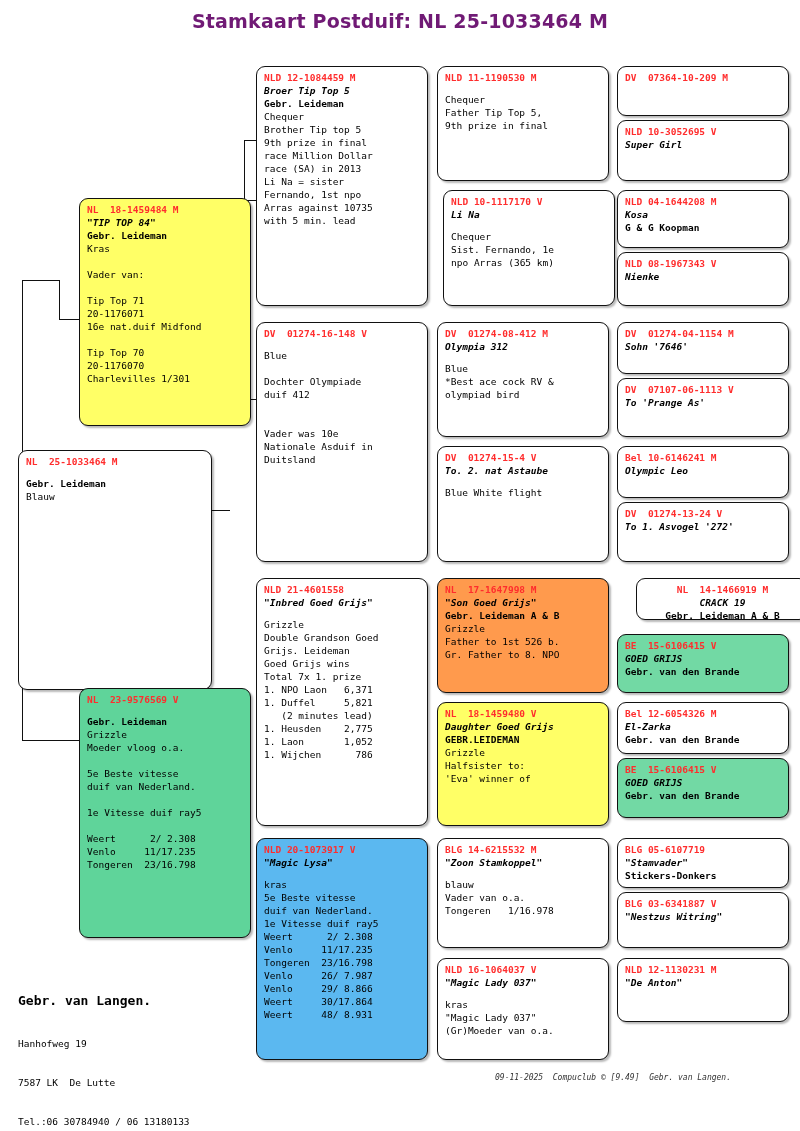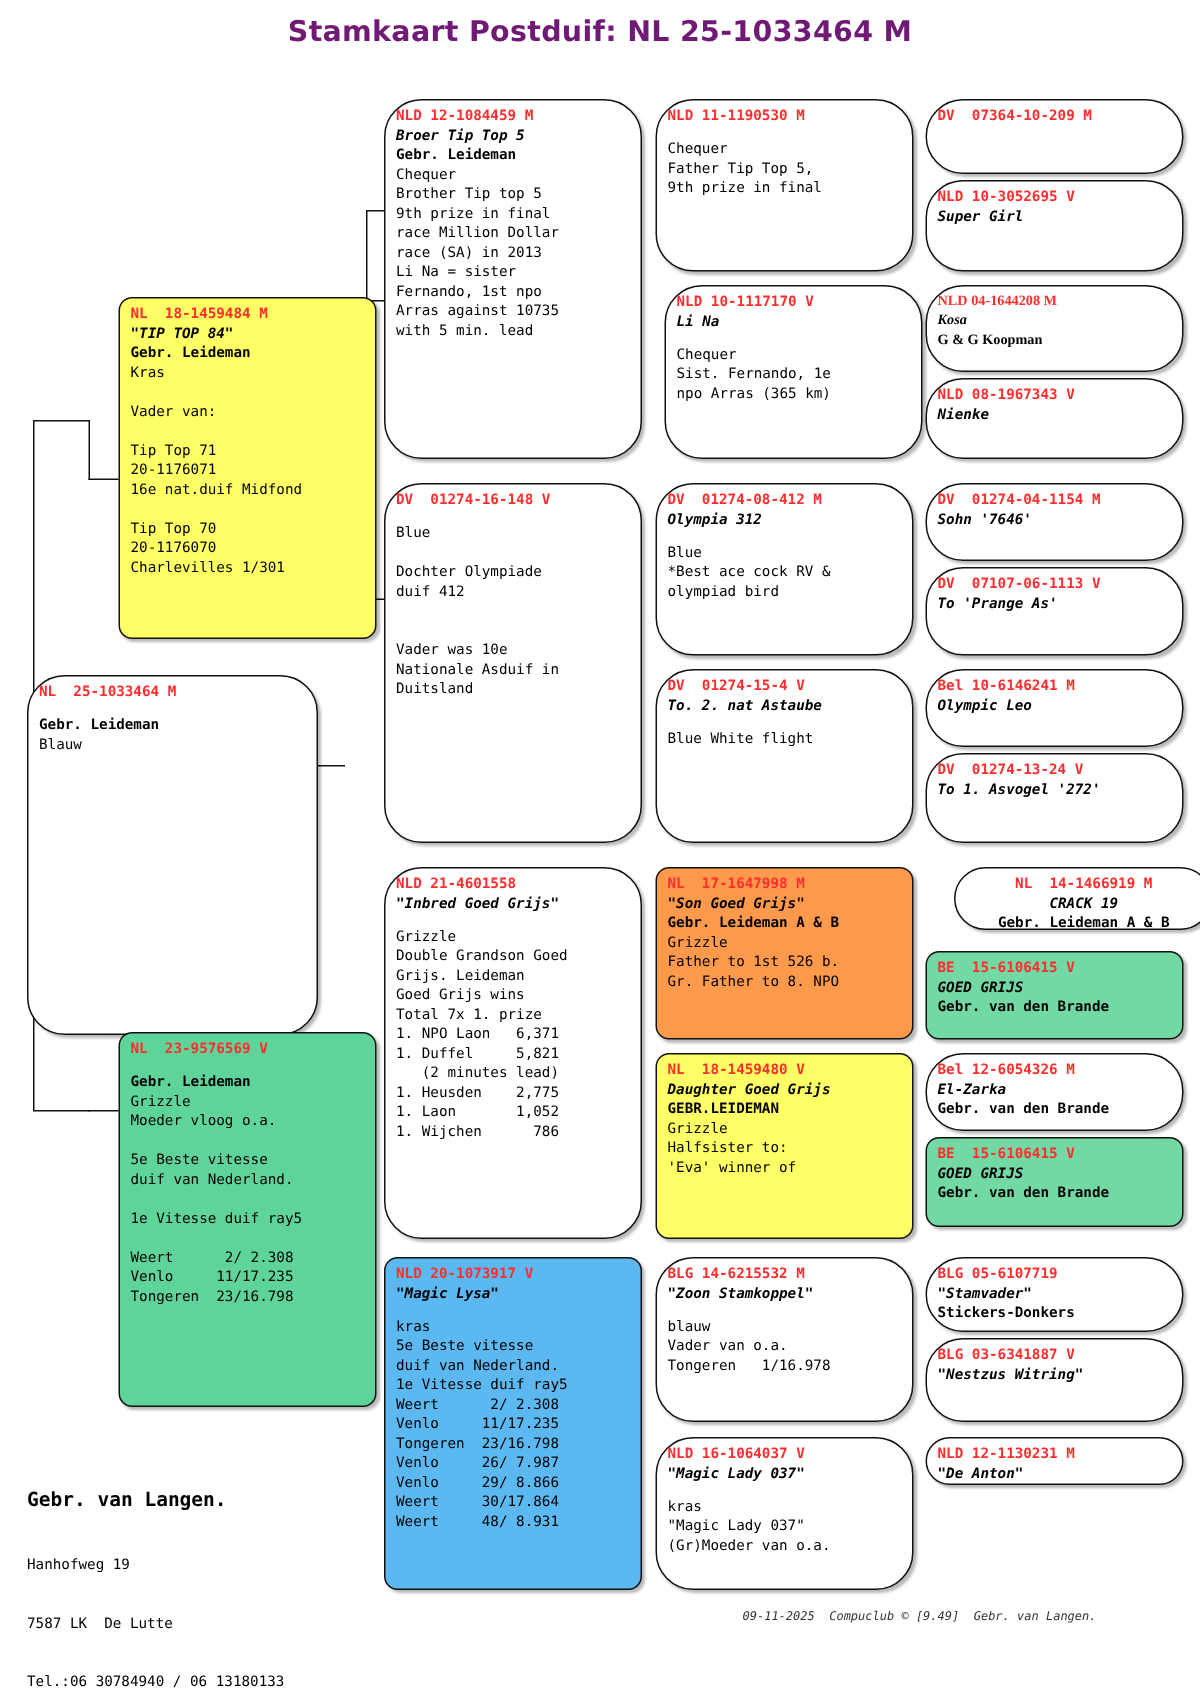--- a/index.html
+++ b/index.html
@@ -40,21 +40,21 @@
   .body{
     font-size:9.5px;color:#000;line-height:13px;white-space:pre;
   }
   .gap{height:9px;}
 
   .yellow{background:#ffff66;}
   .green{background:#5fd49a;}
   .greenlt{background:#72d9a4;}
   .orange{background:#ff9a4d;}
   .blue{background:#5bb8f0;}
-  .white{background:#ffffff;border-radius:25px;}
+  .white{background:#ffffff;}
 
   
   .ln{position:absolute;background:#111;}
 
   .footer{
     position:absolute;left:18px;top:968px;width:250px;
     font-size:9.5px;line-height:13px;color:#000;white-space:pre;
   }
   .footer .fname{
     font-family:"DejaVu Sans Mono", monospace;
@@ -258,21 +258,21 @@
 (Gr)Moeder van o.a.</div>
   </div>
 
   <div class="card white" style="left:617px;top:66px;width:172px;height:50px;">
     <div class="ring">DV  07364-10-209 M</div>
   </div>
   <div class="card white" style="left:617px;top:120px;width:172px;height:61px;">
     <div class="ring">NLD 10-3052695 V</div>
     <div class="name">Super Girl</div>
   </div>
-  <div class="card white" style="left:617px;top:190px;width:172px;height:58px;font-family:Liberation Serif, serif;">
+  <div class="card white" style="left:617px;top:190px;width:172px;height:58px;">
     <div class="ring">NLD 04-1644208 M</div>
     <div class="name">Kosa</div>
     <div class="owner">G &amp; G Koopman</div>
   </div>
   <div class="card white" style="left:617px;top:252px;width:172px;height:54px;">
     <div class="ring">NLD 08-1967343 V</div>
     <div class="name">Nienke</div>
   </div>
 
   <div class="card white" style="left:617px;top:322px;width:172px;height:52px;">
@@ -315,21 +315,21 @@
 
   <div class="card white" style="left:617px;top:838px;width:172px;height:50px;">
     <div class="ring">BLG 05-6107719</div>
     <div class="name">"Stamvader"</div>
     <div class="owner">Stickers-Donkers</div>
   </div>
   <div class="card white" style="left:617px;top:892px;width:172px;height:56px;">
     <div class="ring">BLG 03-6341887 V</div>
     <div class="name">"Nestzus Witring"</div>
   </div>
-  <div class="card white" style="left:617px;top:958px;width:172px;height:32px;">
+  <div class="card white" style="left:617px;top:958px;width:172px;height:64px;">
     <div class="ring">NLD 12-1130231 M</div>
     <div class="name">"De Anton"</div>
   </div>
 
   <div class="footer">
     <div class="fname">Gebr. van Langen.</div>
     <div>Hanhofweg 19</div>
     <div>7587 LK  De Lutte</div>
     <div>Tel.:06 30784940 / 06 13180133</div>
     

